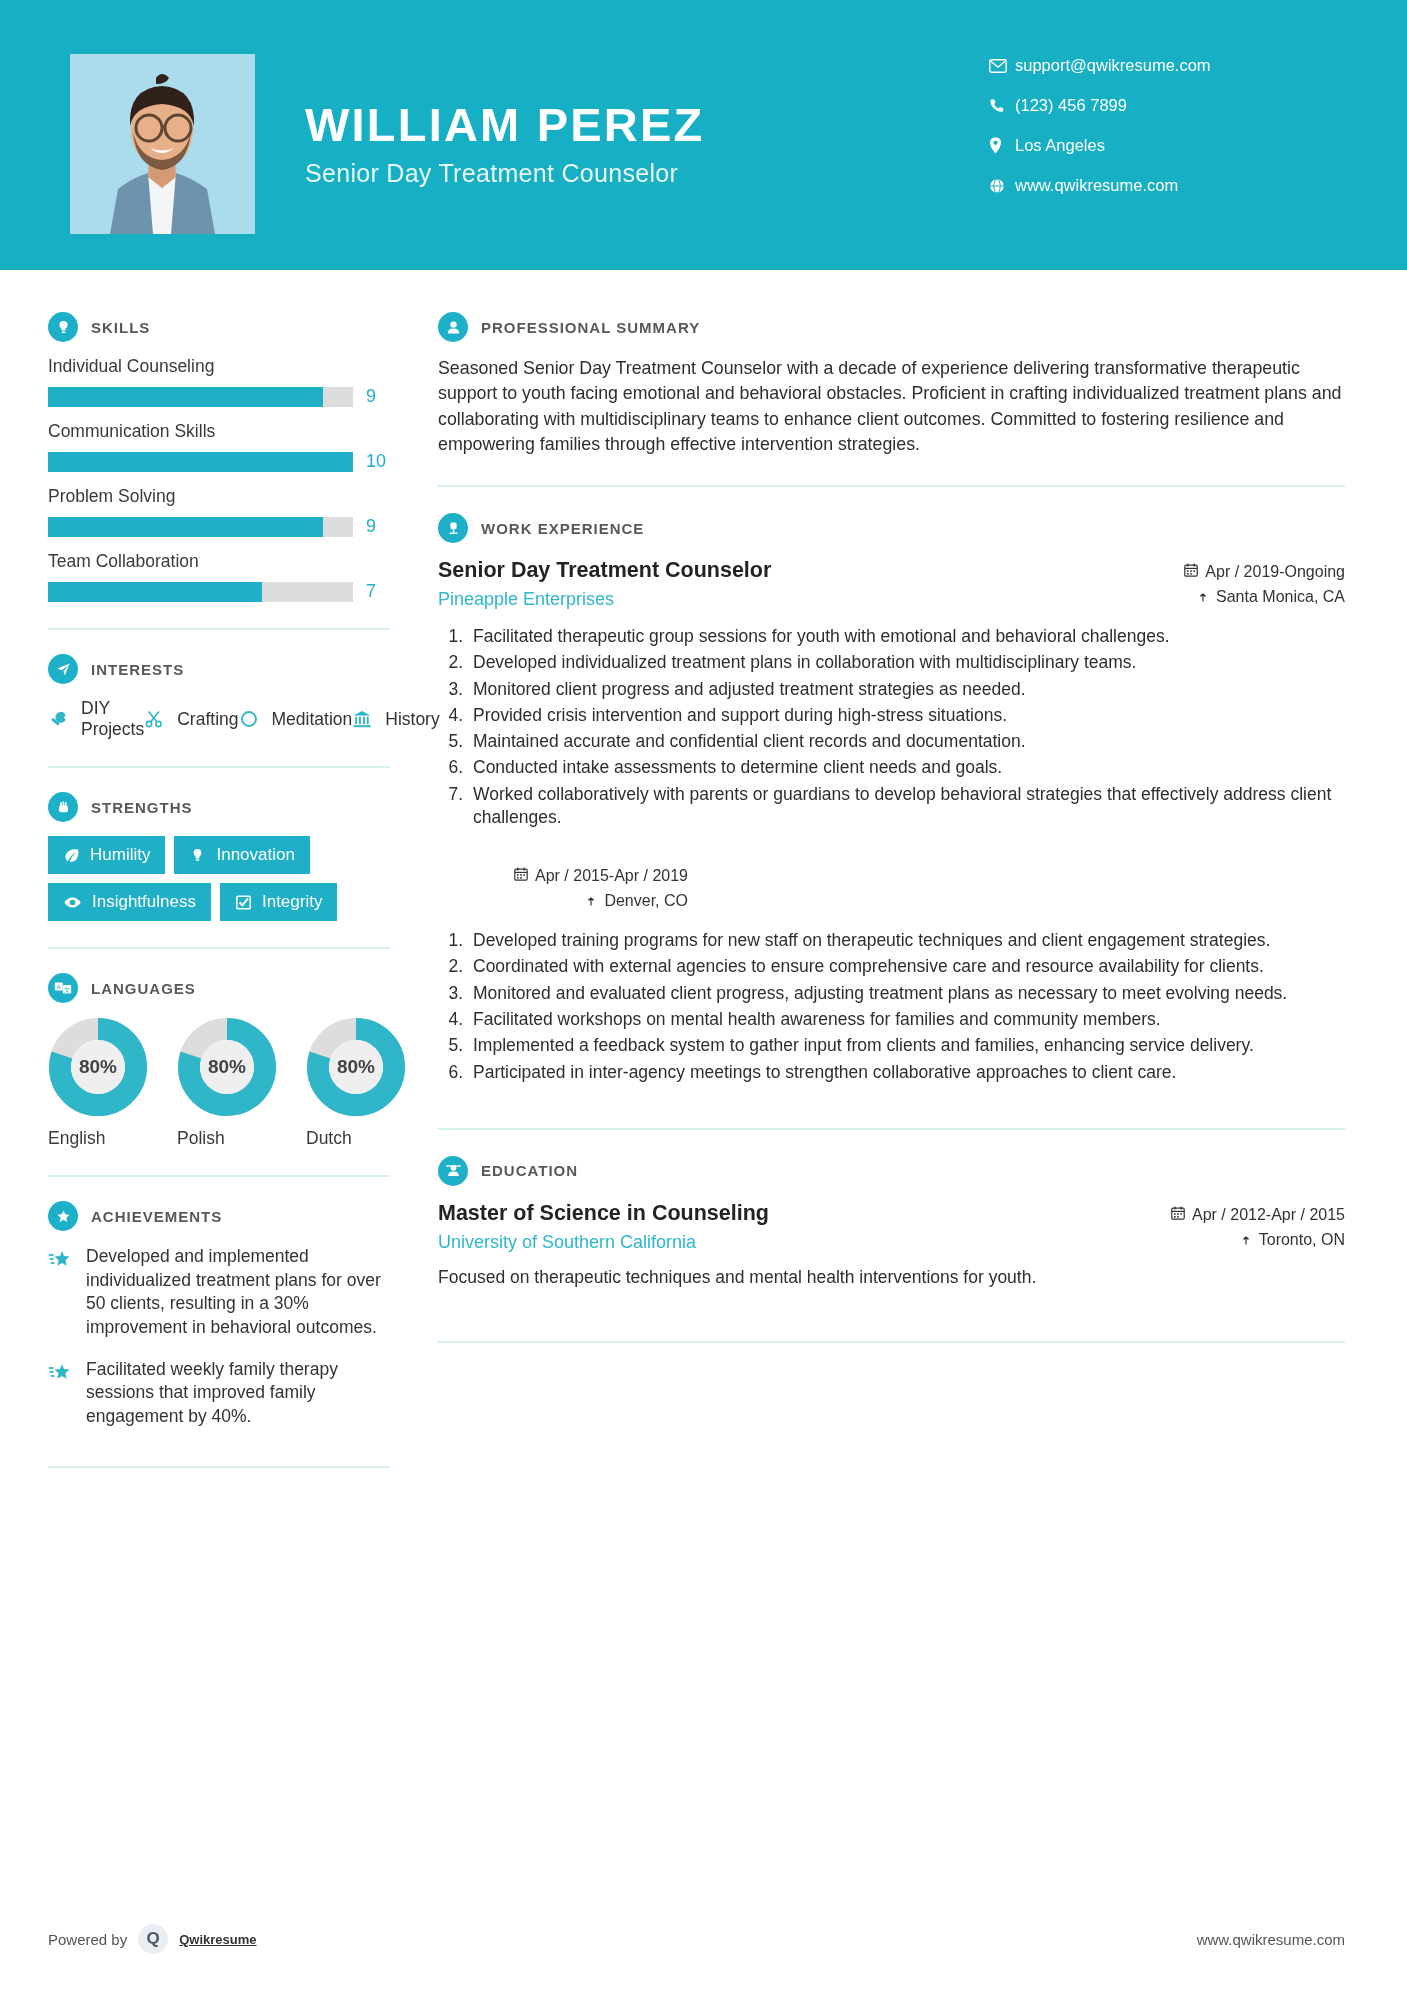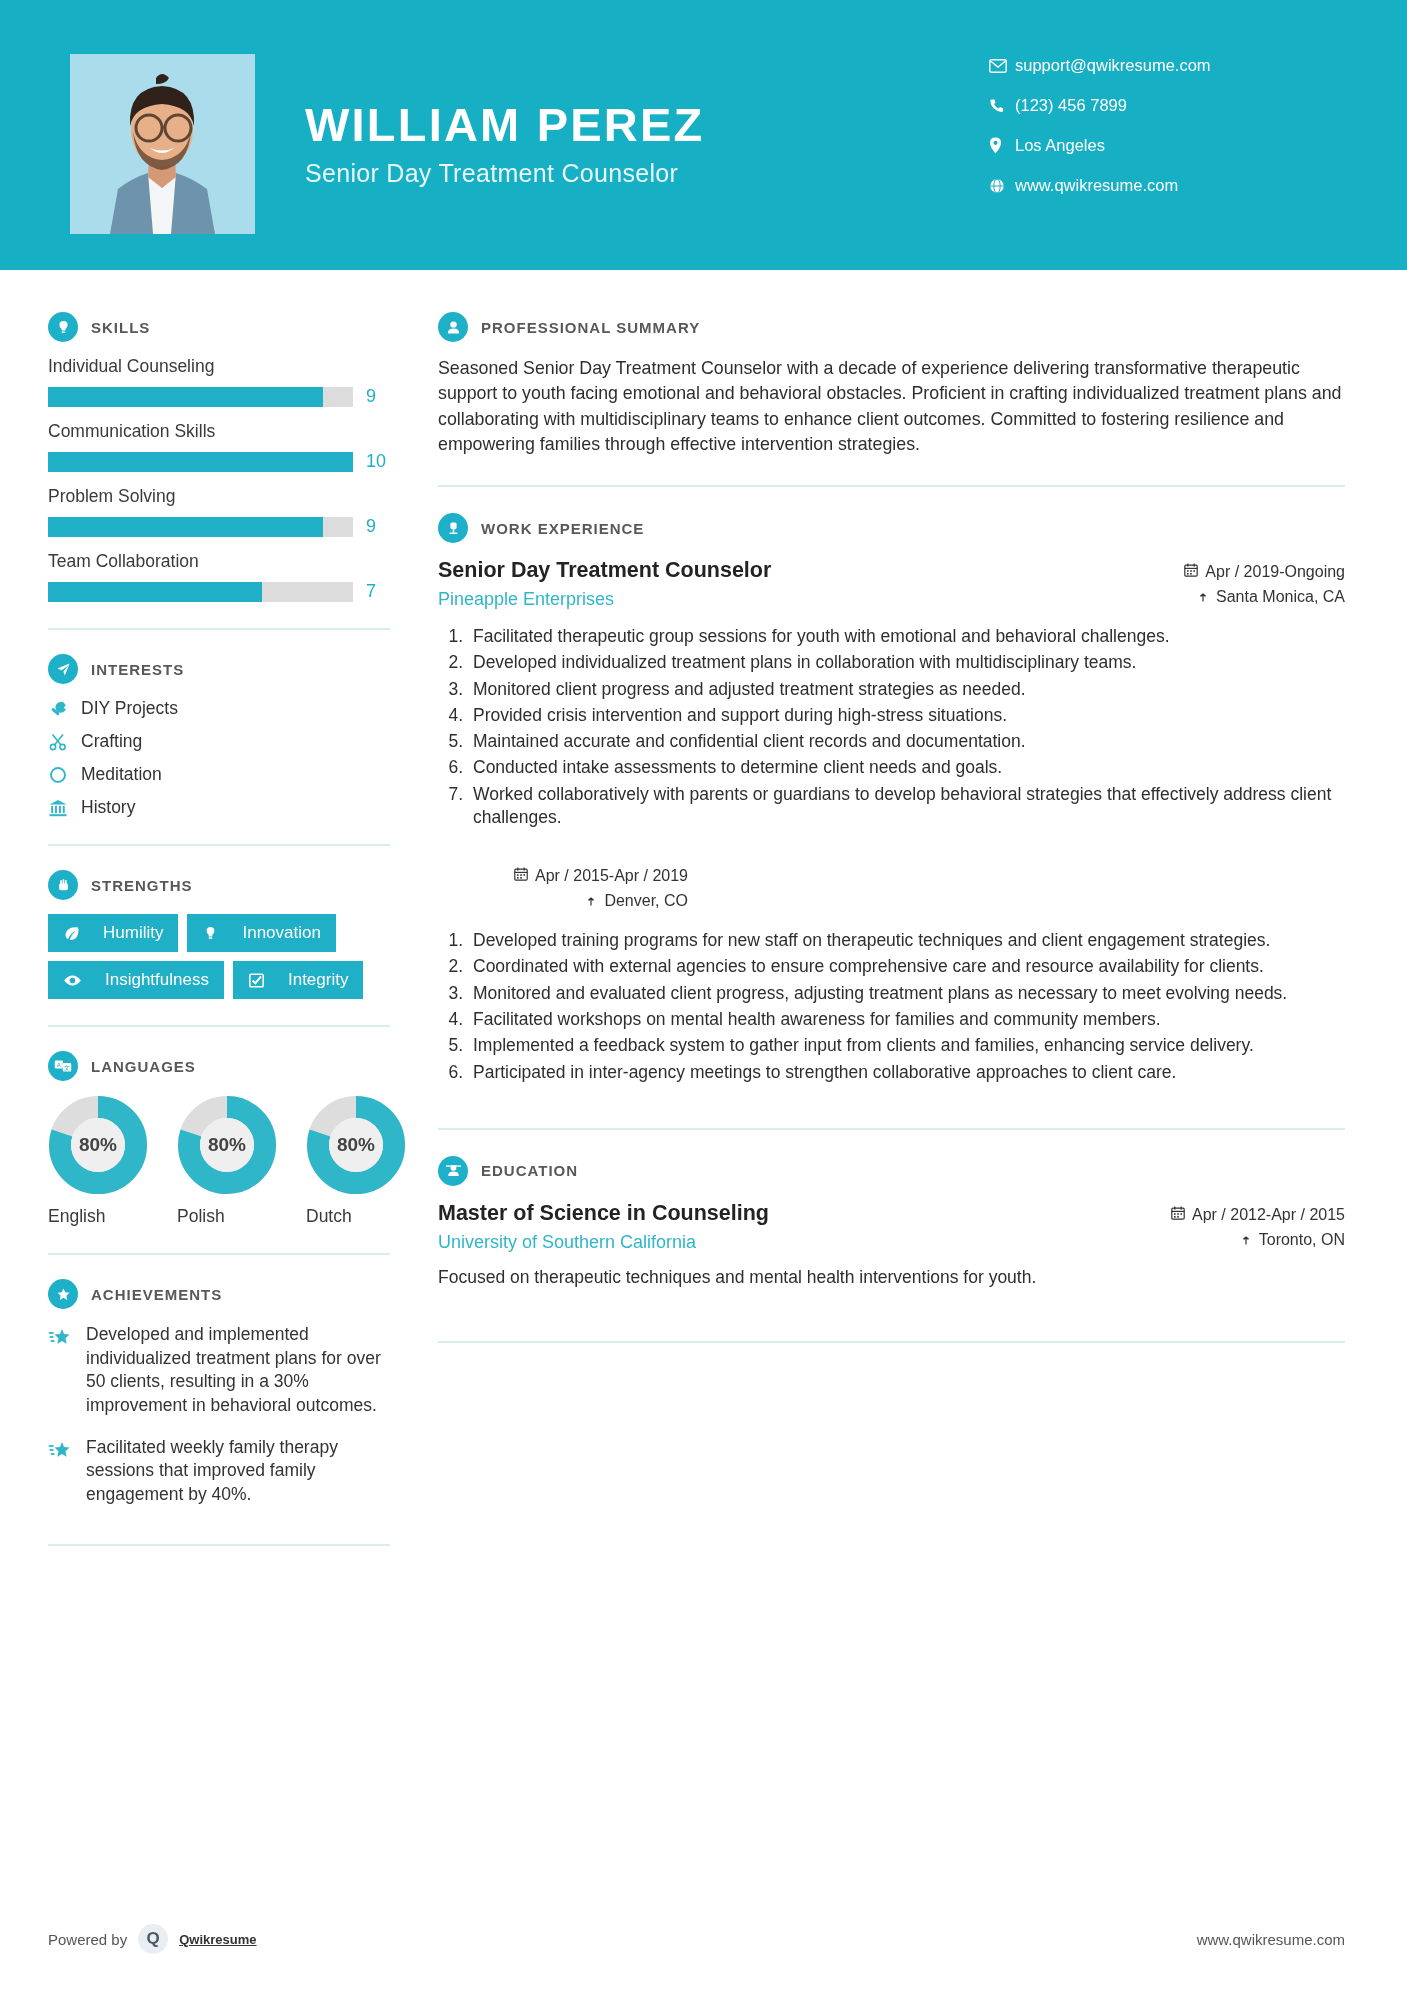--- a/index.html
+++ b/index.html
@@ -146,21 +146,21 @@
   .skill-val {
     font-size: 18px;
     color: #1FAFC6;
     width: 24px;
     text-align: left;
   }
 
   
   .interest-grid {
     display: grid;
-    grid-template-columns: 1fr;
+    grid-template-columns: 1fr 1fr 1fr 1fr;
     row-gap: 12px;
     margin-top: 4px;
   }
   .interest-item {
     display: flex;
     align-items: center;
     gap: 11px;
     font-size: 17.5px;
     color: #333;
   }
@@ -173,21 +173,21 @@
     gap: 9px;
     margin-top: 6px;
   }
   .strength-chip {
     background: #1FAFC6;
     color: #fff;
     font-size: 17px;
     padding: 9px 15px;
     display: flex;
     align-items: center;
-    gap: 23px;
+    gap: 10px;
   }
   .strength-chip svg { display:block; }
 
   
   .lang-row {
     display: flex;
     justify-content: flex-start;
     gap: 29px;
     margin-top: 14px;
   }

